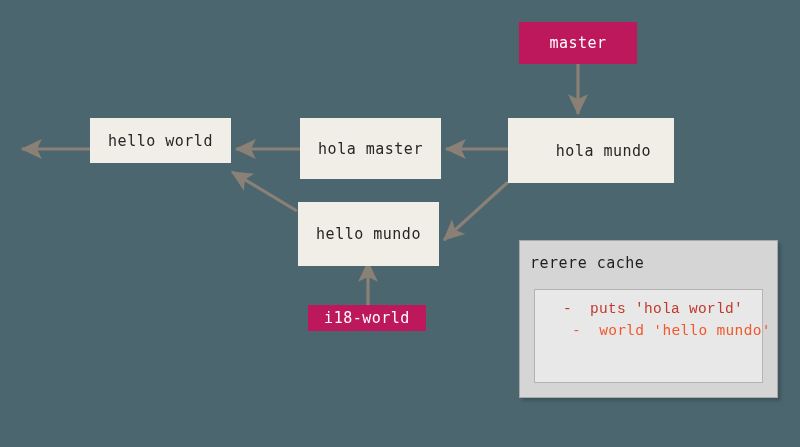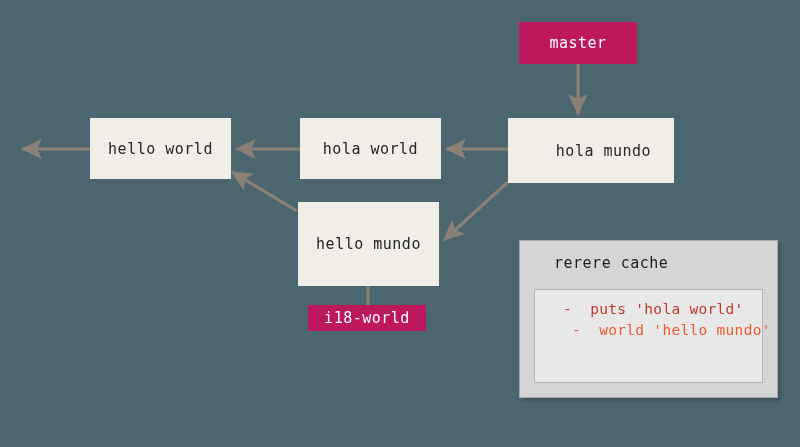--- a/index.html
+++ b/index.html
@@ -57,21 +57,21 @@
     width: 259px;
     height: 158px;
     background: #d5d5d5;
     border: 1px solid #a9a9a9;
     box-shadow: 3px 3px 3px rgba(0,0,0,0.18);
     box-sizing: border-box;
     z-index: 4;
   }
   #rerere-title {
     position: absolute;
-    left: 34px;
+    left: 10px;
     top: 13px;
     font-family: "DejaVu Sans Mono", monospace;
     font-size: 15px;
     color: #1e1e1e;
     letter-spacing: 0.5px;
   }
   #diff-box {
     position: absolute;
     left: 14px;
     top: 48px;
@@ -111,45 +111,45 @@
 
     <line x1="508" y1="182" x2="444" y2="240" stroke="#8a8075" stroke-width="3.2" marker-end="url(#arrowhead)"></line>
 
     <line x1="297" y1="211" x2="232" y2="172" stroke="#8a8075" stroke-width="3.2" marker-end="url(#arrowhead)"></line>
 
     <line x1="578" y1="64" x2="578" y2="114" stroke="#8a8075" stroke-width="3.2" marker-end="url(#arrowhead)"></line>
 
     <line x1="368" y1="305" x2="368" y2="262" stroke="#8a8075" stroke-width="3.2" marker-end="url(#arrowhead)"></line>
   </svg>
 
-  <div class="commit" style="left:90px;  top:118px; width:141px; height:61px;">
+  <div class="commit" style="left:90px;  top:118px; width:141px; height:45px;">
     <span>hello world</span>
   </div>
 
   <div class="commit" style="left:300px; top:118px; width:141px; height:61px;">
-    <span>hola world</span>
+    <span>hola master</span>
   </div>
 
   <div class="commit" style="left:508px; top:118px; width:141px; height:65px;padding-left:25px;">
     <span>hola mundo</span>
   </div>
 
-  <div class="commit" style="left:298px; top:202px; width:141px; height:84px;">
+  <div class="commit" style="left:298px; top:202px; width:141px; height:64px;">
     <span>hello mundo</span>
   </div>
 
   <div class="branch" style="left:519px; top:22px; width:118px; height:42px;">
     <span>master</span>
   </div>
 
   <div class="branch" style="left:308px; top:305px; width:118px; height:26px;">
     <span>i18-world</span>
   </div>
 
   <div id="rerere-panel">
     <div id="rerere-title">rerere cache</div>
     <div id="diff-box">
-      <div class="diff-line" style="color: rgb(192, 57, 43);">  -  puts 'hola world'</div>
+      <div class="diff-line" style="color: rgb(192, 57, 43); font-family: Liberation Mono, monospace;">  -  puts 'hola world'</div>
       <div class="diff-line" style="color: rgb(239, 90, 46);">   -  world 'hello mundo'</div>
     </div>
   </div>
 
 </div>
 
 </body></html>

